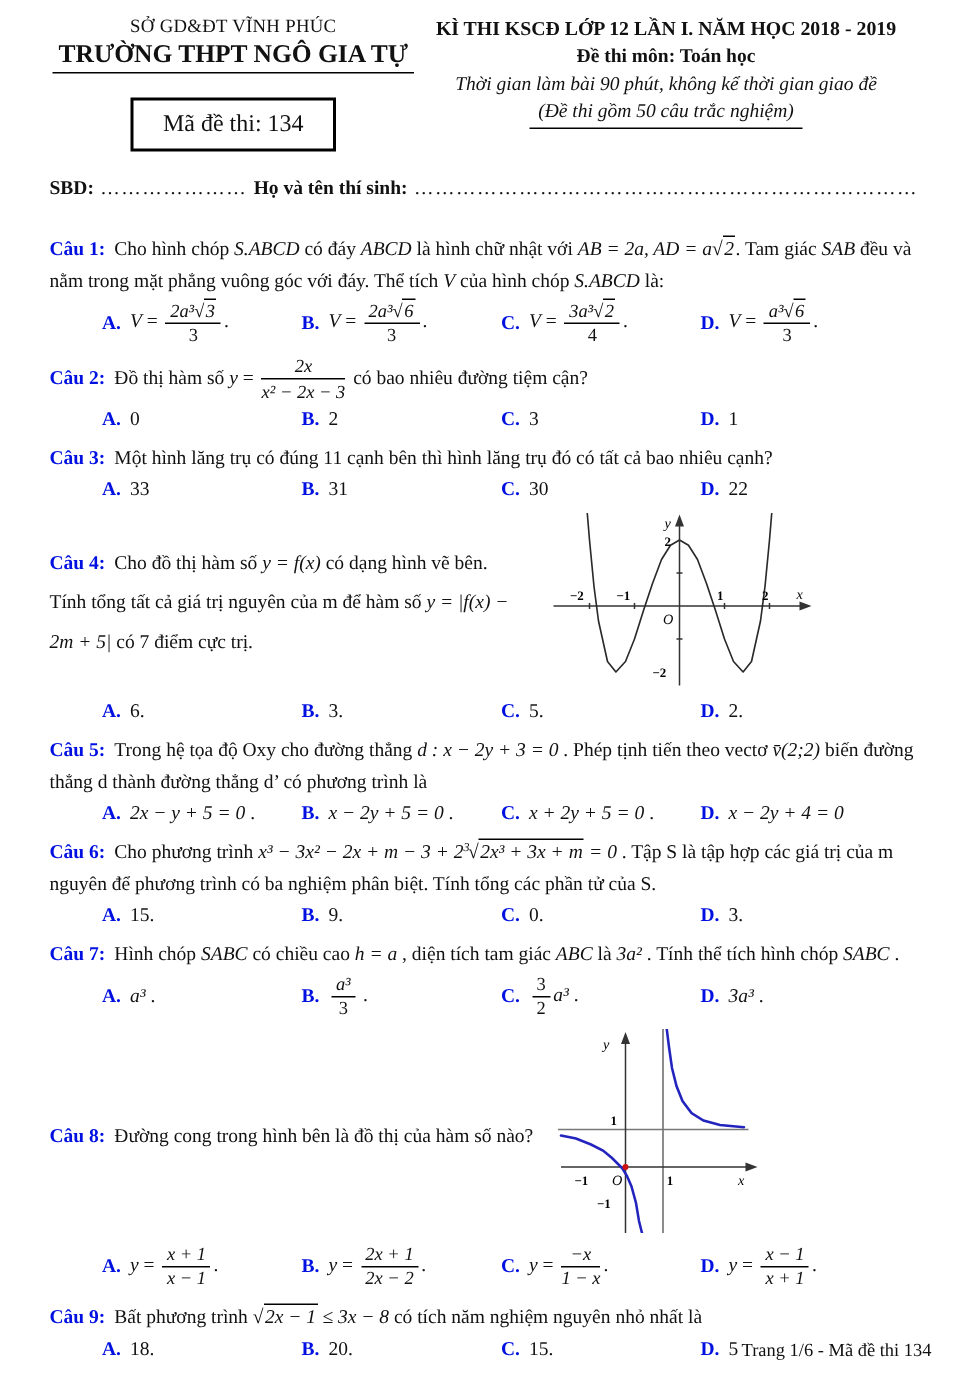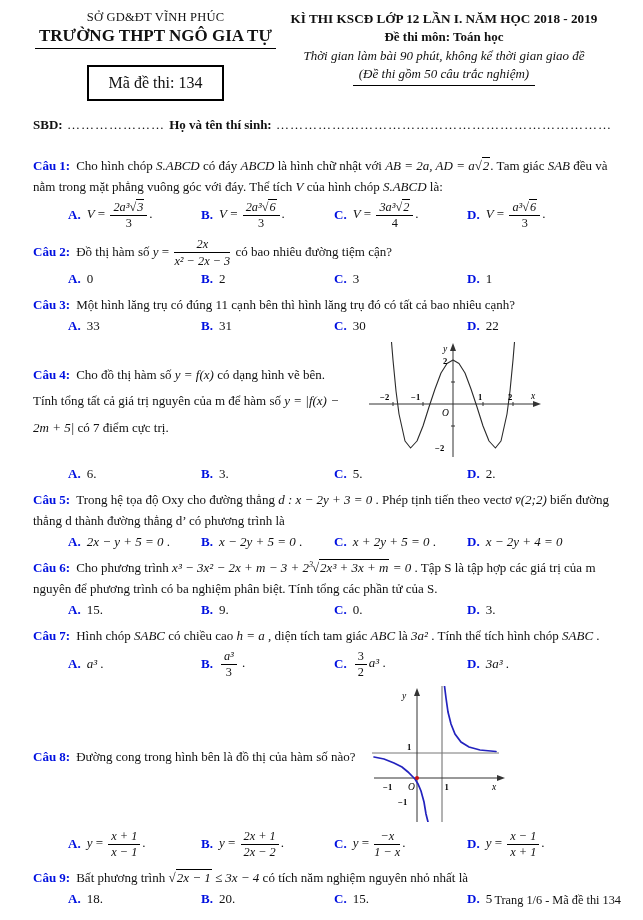--- a/index.html
+++ b/index.html
@@ -299,21 +299,21 @@
           <span><span class="mi">y</span><span class="mt"> = </span><span class="frac"><span class="fn"><span class="mi">−x</span></span><span class="fd"><span class="mi">1 − x</span></span></span><span class="mt">.</span></span>
         </span>
       <span class="opt">
           <b class="ol">D.</b>
           <span><span class="mi">y</span><span class="mt"> = </span><span class="frac"><span class="fn"><span class="mi">x − 1</span></span><span class="fd"><span class="mi">x + 1</span></span></span><span class="mt">.</span></span>
         </span>
     </div>
   </div>
 
   <div class="q">
-    <p class="qb"><b class="ql">Câu 9:</b><span><span class="mt">Bất phương trình </span><span class="root"><span class="rsign">√</span><span class="rbody">2x − 1</span></span><span class="mi"> ≤ 3x − 4</span><span class="mt"> có tích năm nghiệm nguyên nhỏ nhất là</span></span></p>
+    <p class="qb"><b class="ql">Câu 9:</b><span><span class="mt">Bất phương trình </span><span class="root"><span class="rsign">√</span><span class="rbody">2x − 1</span></span><span class="mi"> ≤ 3x − 8</span><span class="mt"> có tích năm nghiệm nguyên nhỏ nhất là</span></span></p>
     <div class="opts">
       <span class="opt">
           <b class="ol">A.</b>
           <span><span class="mt">18.</span></span>
         </span>
       <span class="opt">
           <b class="ol">B.</b>
           <span><span class="mt">20.</span></span>
         </span>
       <span class="opt">

